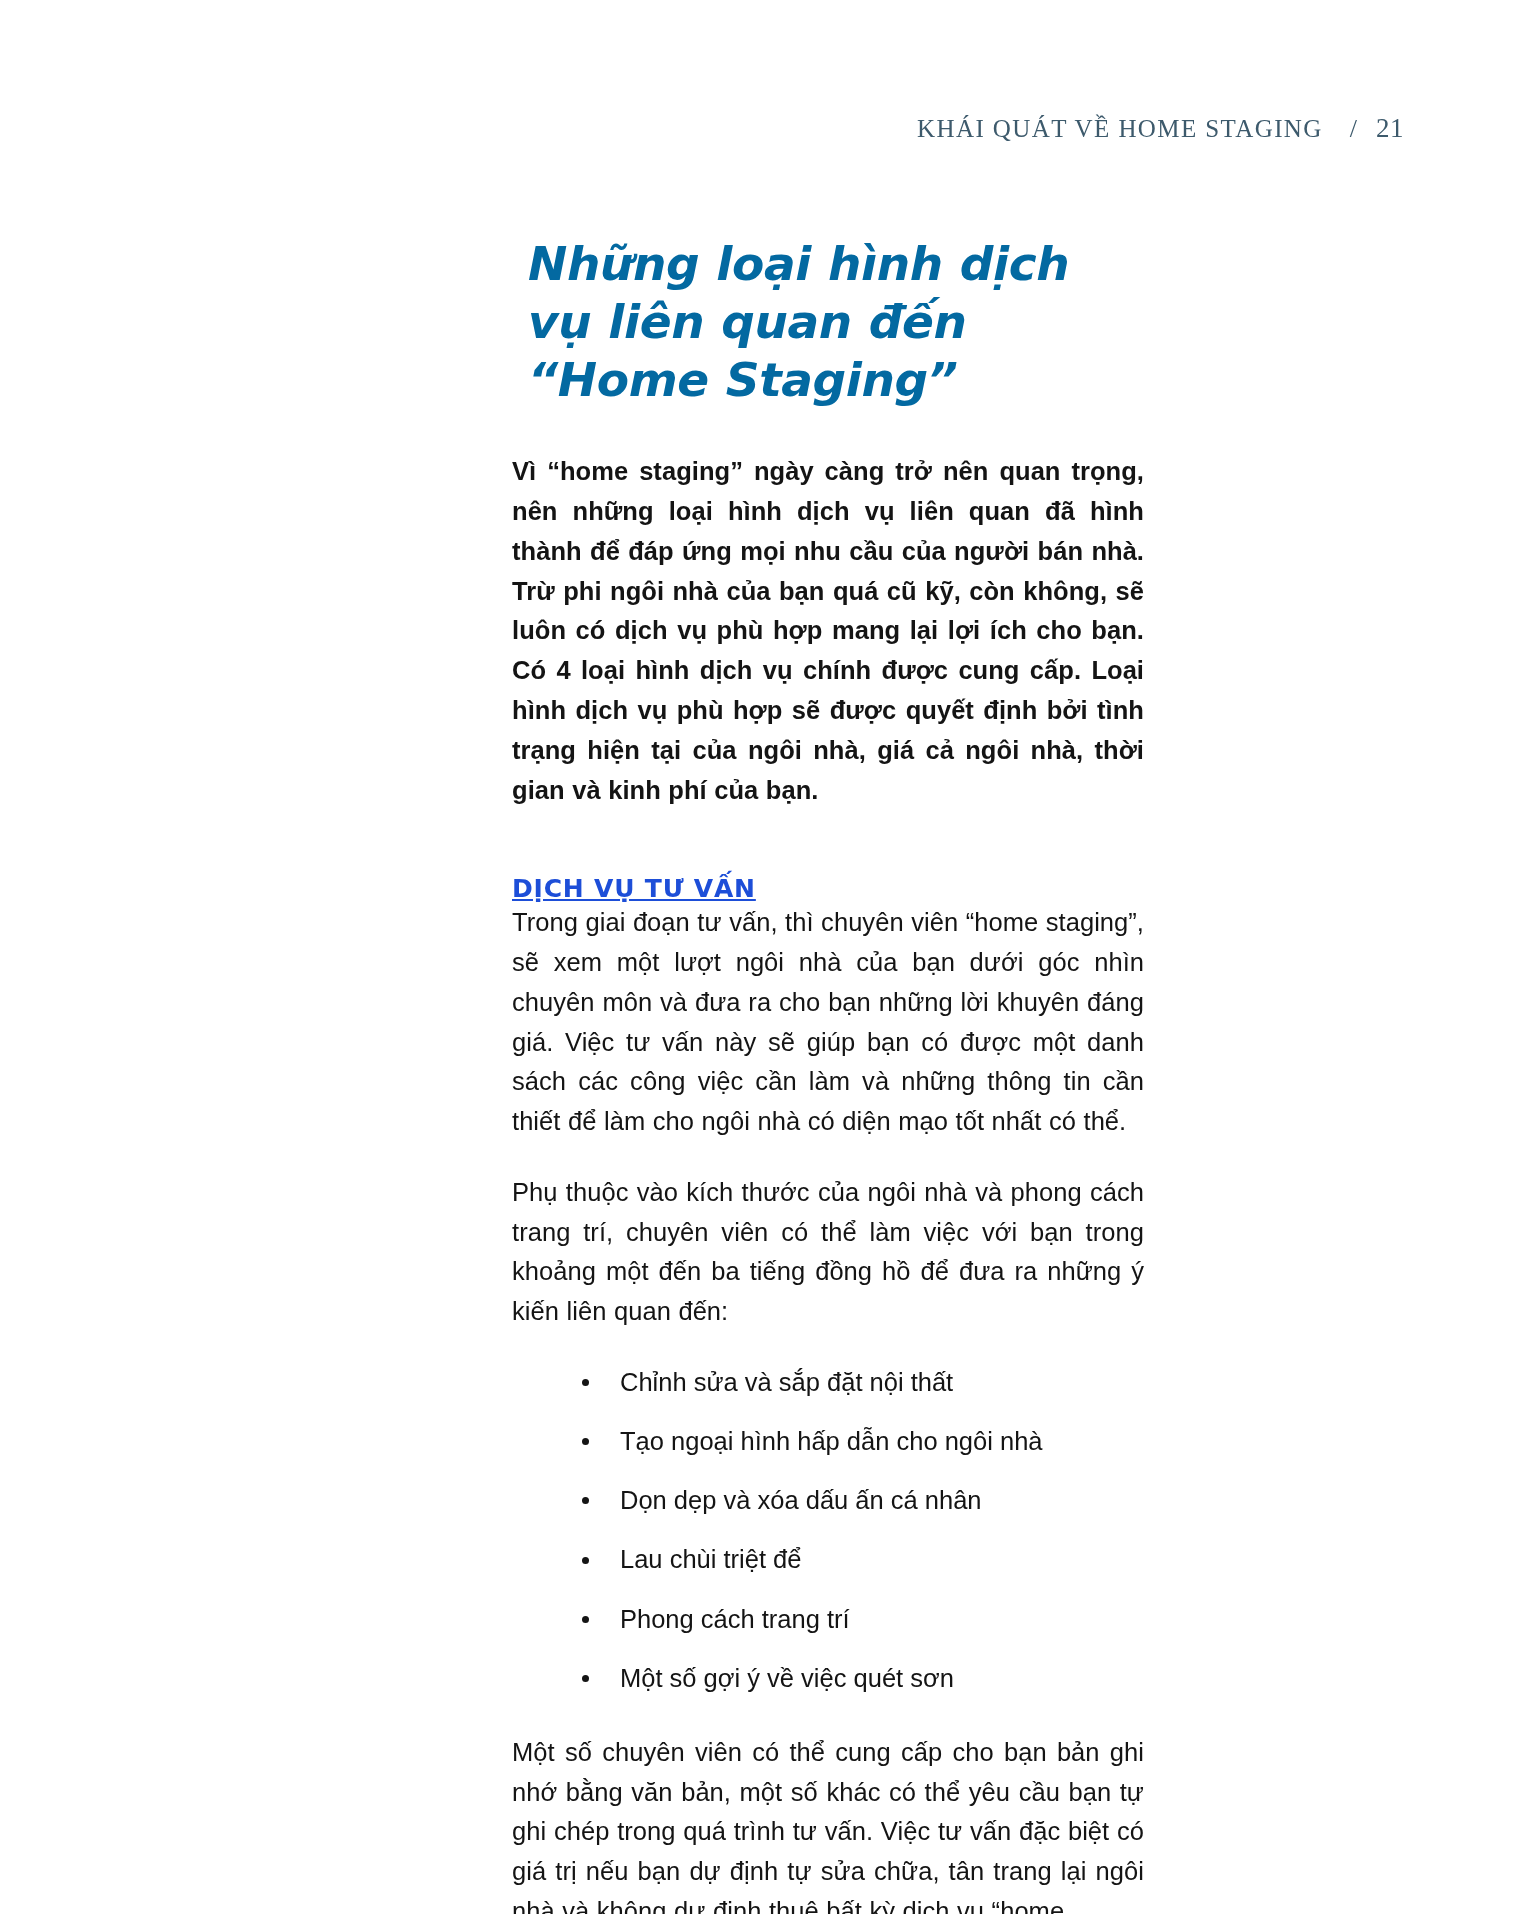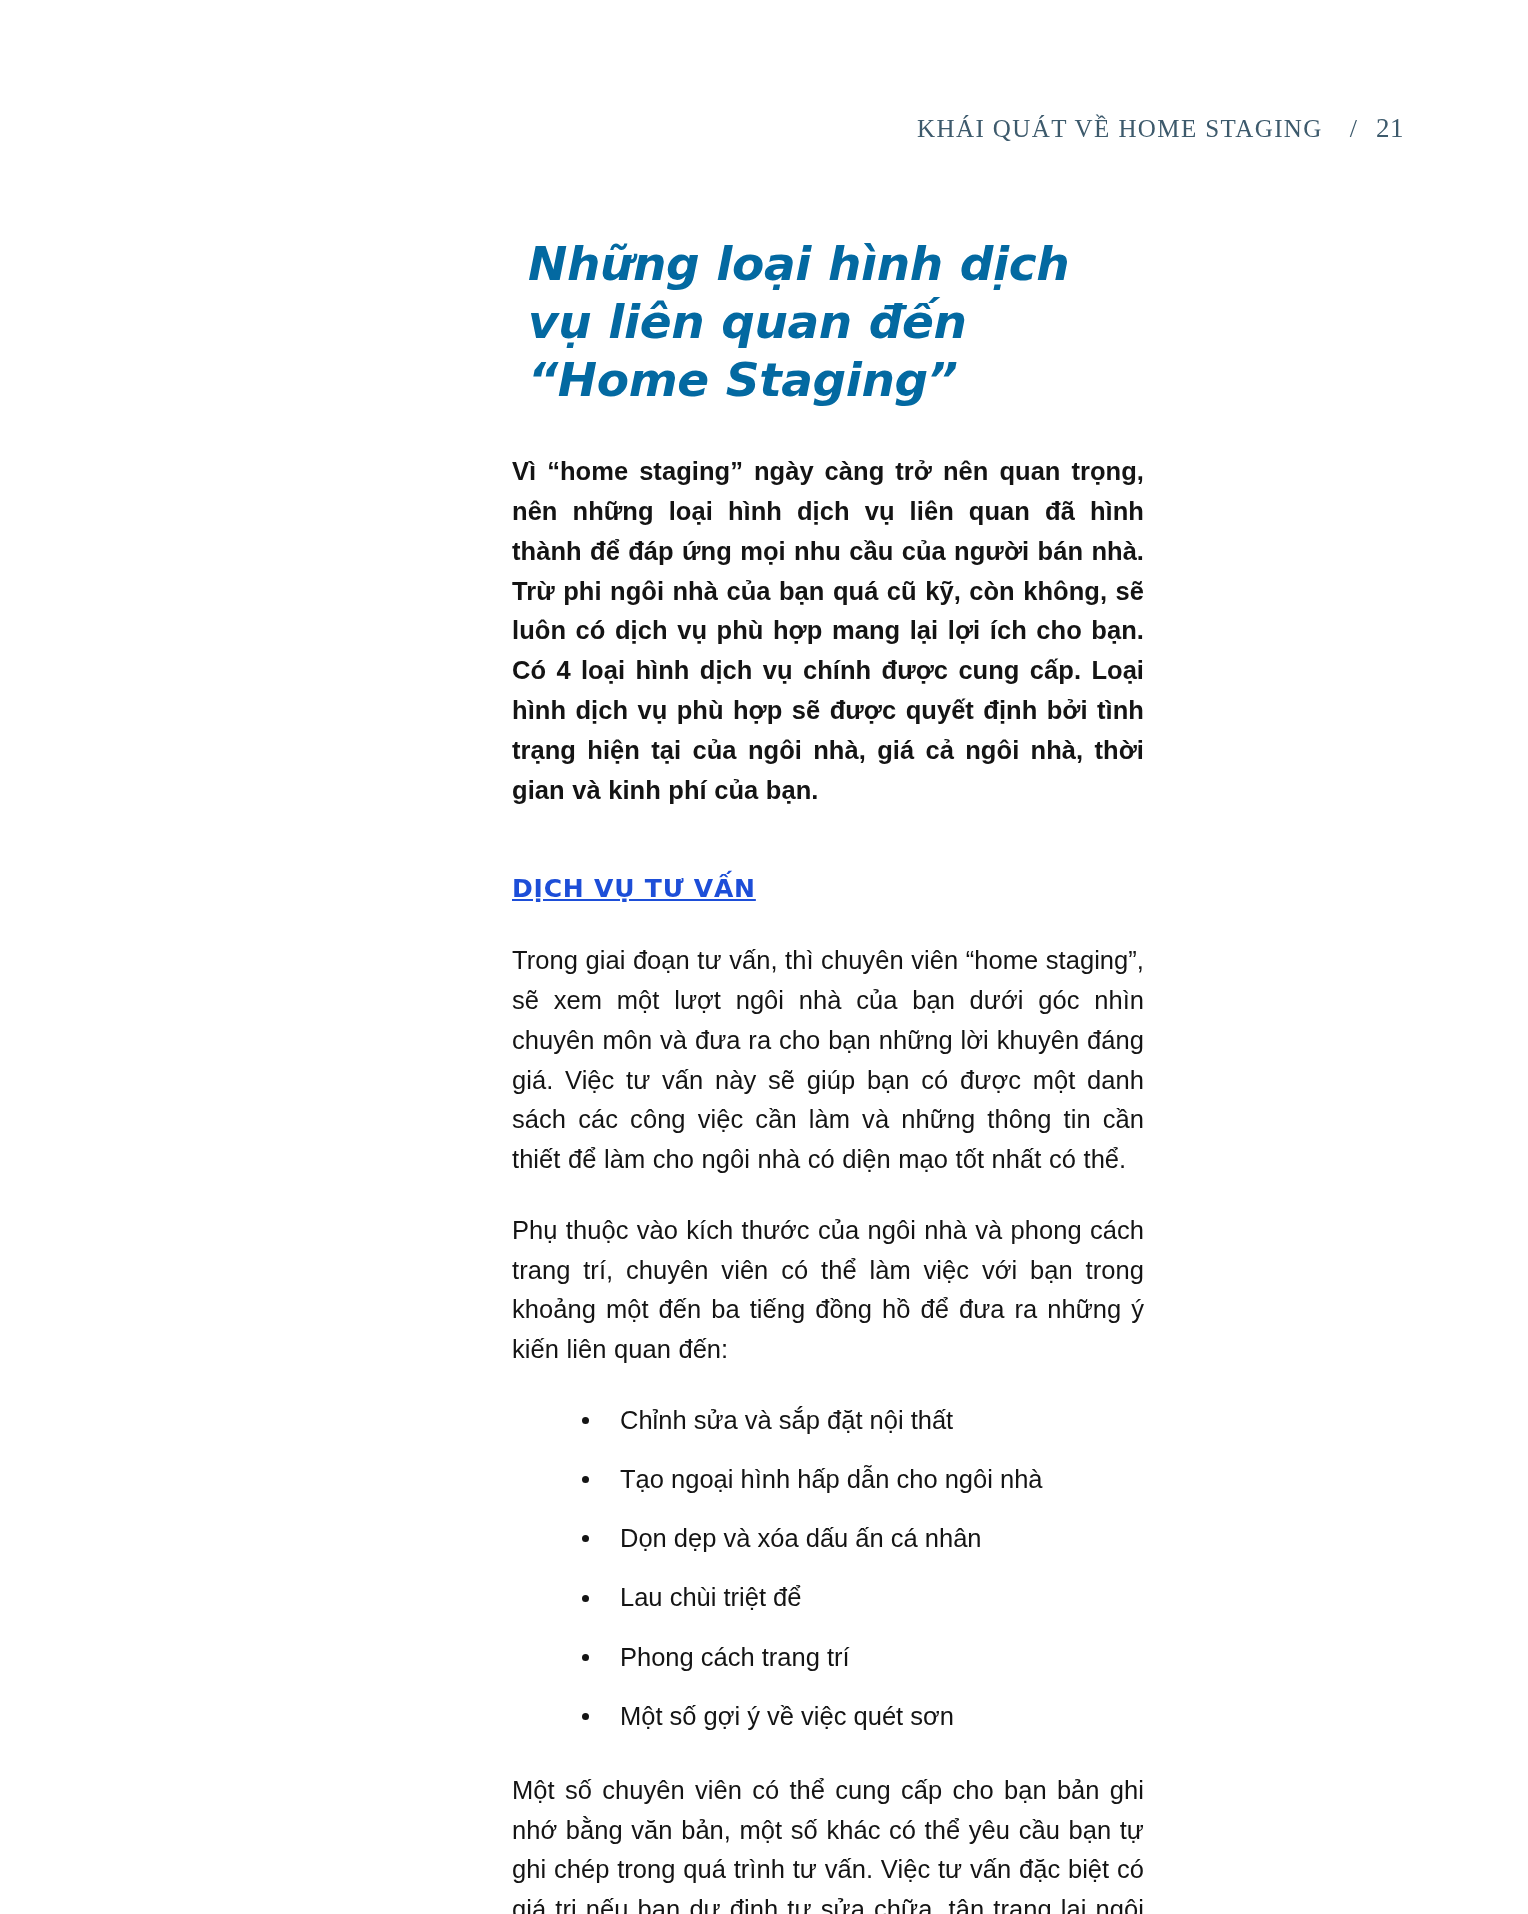--- a/index.html
+++ b/index.html
@@ -90,21 +90,21 @@
     padding-top: 64px;
     font-family: "DejaVu Sans", "Liberation Sans", sans-serif;
     font-weight: 700;
     font-size: 25px;
     letter-spacing: 0.8px;
     color: #1d4ed8;
     text-transform: uppercase;
     text-decoration: underline;
   }
 
-  .after-heading { margin-top: 38px; }
+  .after-heading { }
 
   
   .bullet-list {
     list-style: none;
     margin: 34px 0 16px 0;
     padding: 0 0 0 68px;
   }
   .bullet-item {
     position: relative;
     font-size: 25.5px;

